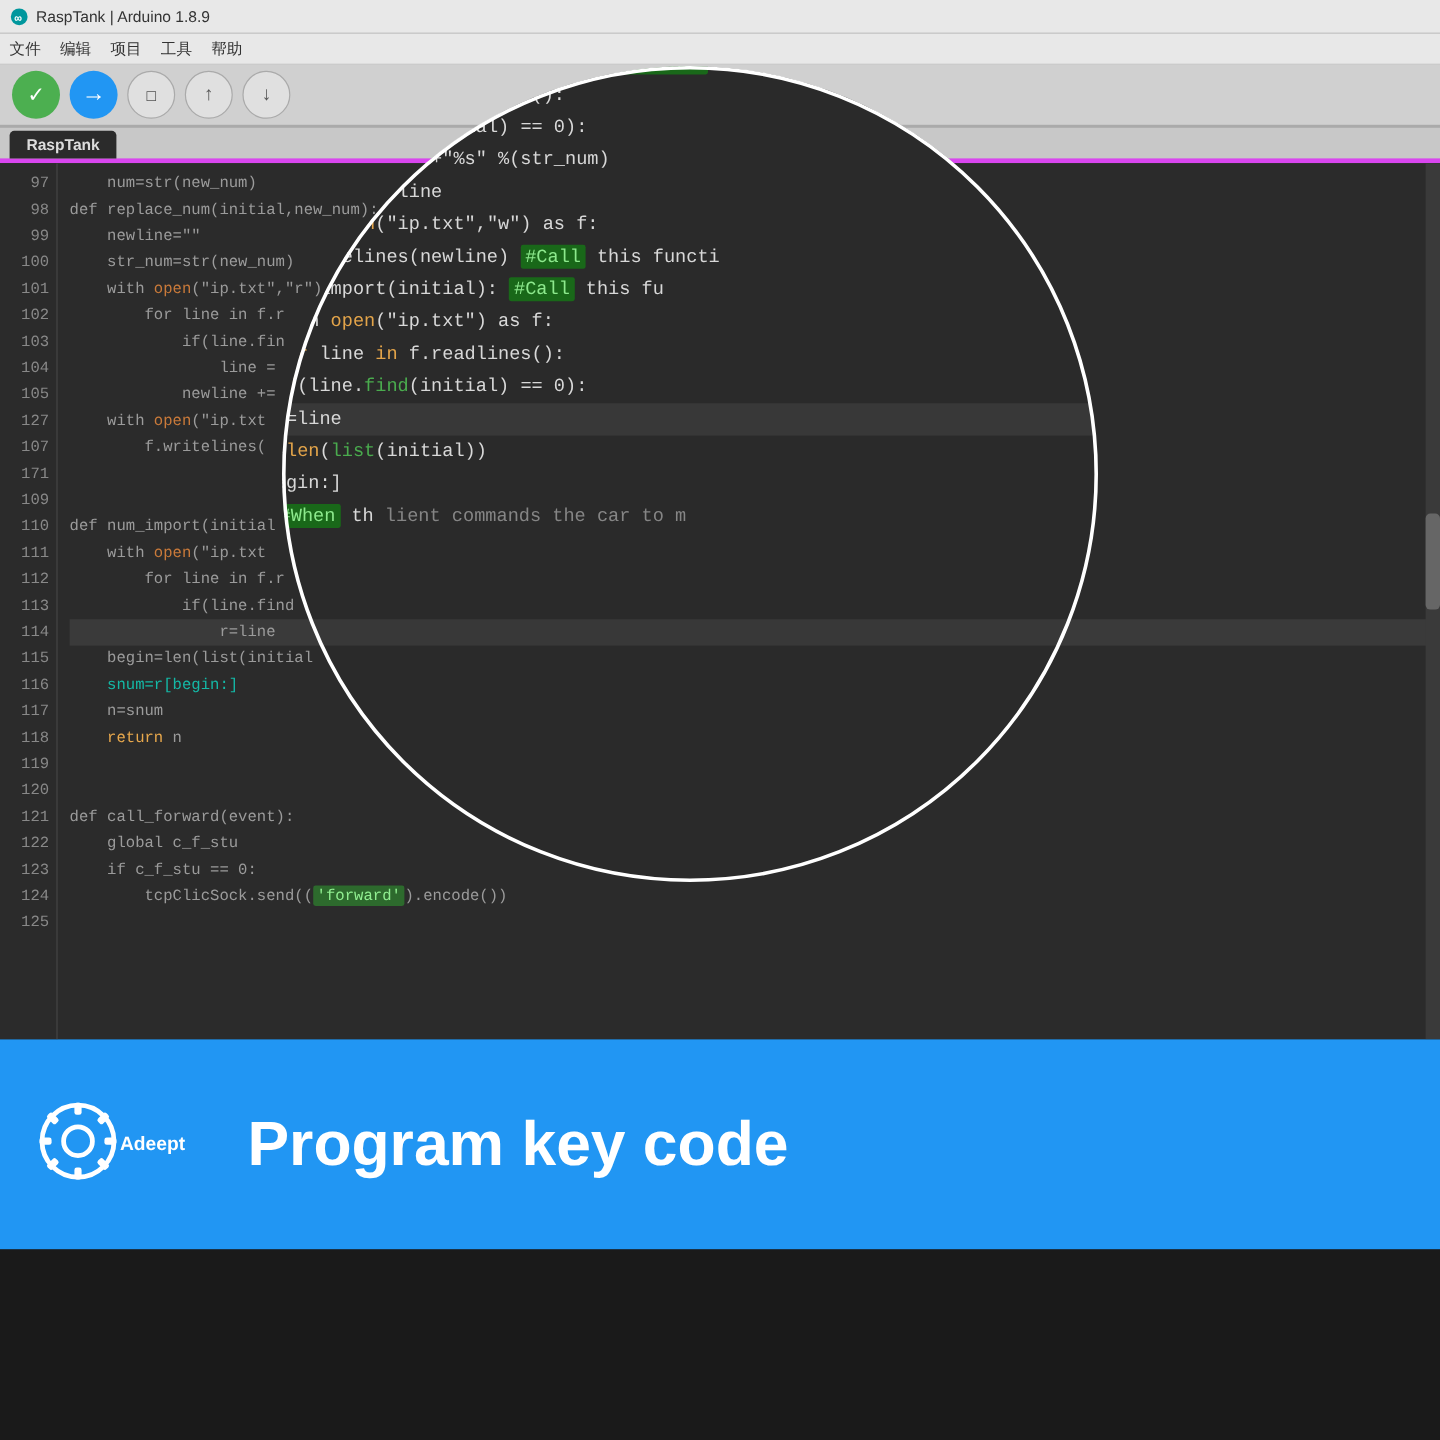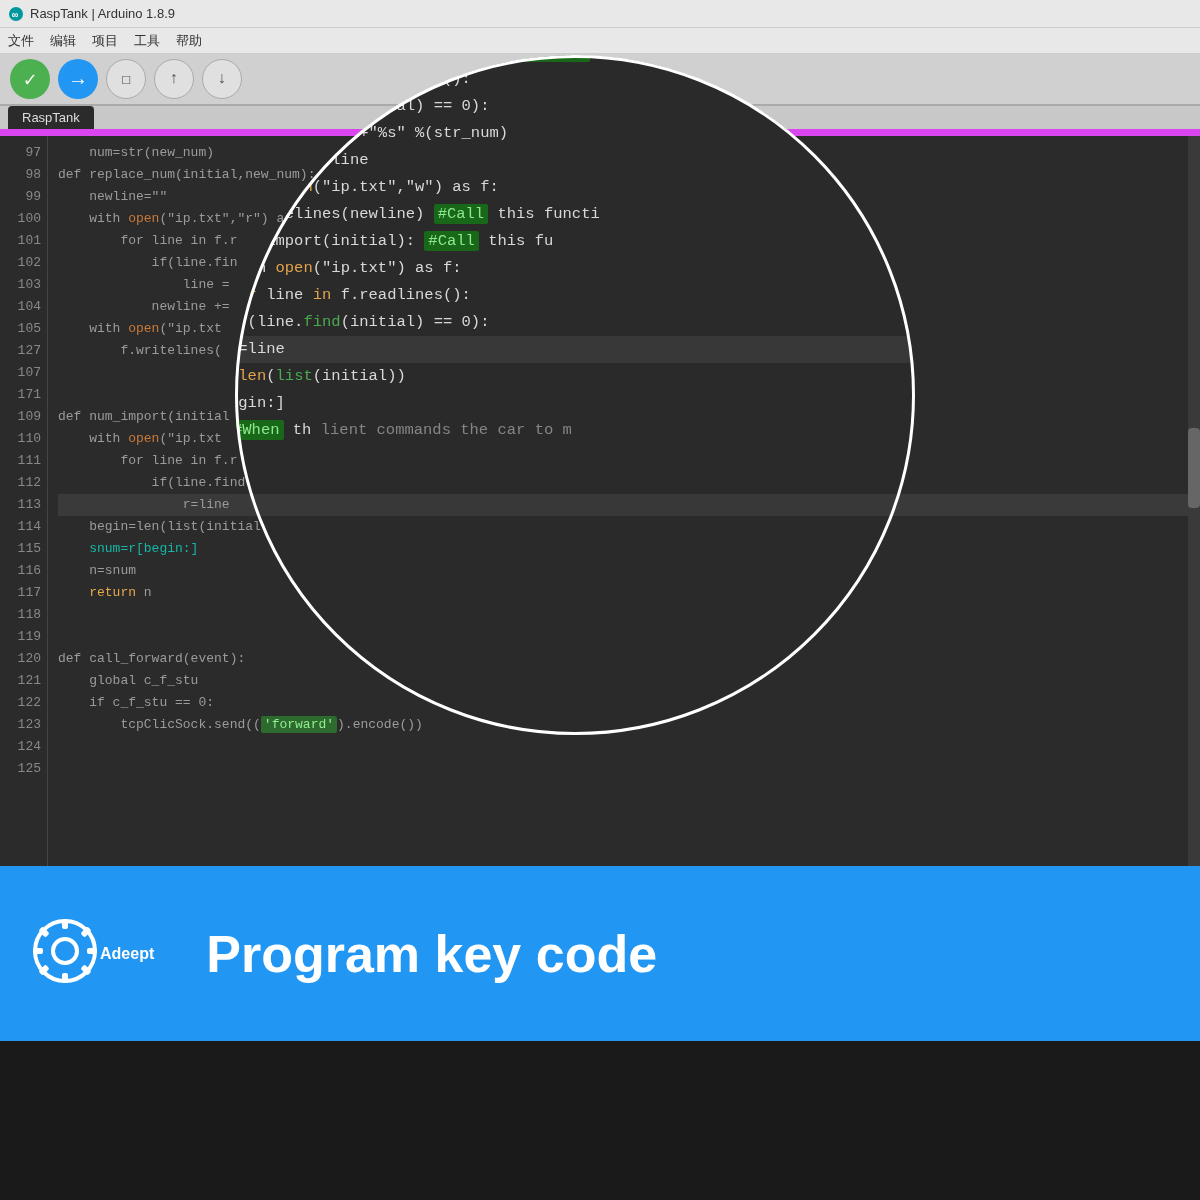--- a/index.html
+++ b/index.html
@@ -72,23 +72,24 @@
     .toolbar-btn.upload { background: #2196F3; color: white; }
     .toolbar-btn.new { background: #e0e0e0; border: 1px solid #aaa; color: #555; font-size: 16px; }
     .toolbar-btn.open { background: #e0e0e0; border: 1px solid #aaa; color: #555; font-size: 16px; }
     .toolbar-btn.save { background: #e0e0e0; border: 1px solid #aaa; color: #555; font-size: 16px; }
 
     
     .tab-bar {
       background: #c8c8c8;
       height: 30px;
       display: flex;
-      align-items: center;
+      align-items: flex-end;
       padding: 0 8px;
-      border-bottom: 7px solid #d946ef;
+      border-bottom: 4px solid #d946ef;
+      font-weight: bold;
     }
     .tab {
       background: #2b2b2b;
       color: #ddd;
       font-family: Arial, sans-serif;
       font-size: 13px;
       padding: 4px 14px;
       border-radius: 4px 4px 0 0;
       cursor: pointer;
     }
@@ -298,20 +299,21 @@
     <div>122</div>
     <div>123</div>
     <div>124</div>
     <div>125</div>
   </div>
 
   <div class="code-content">
     <div class="code-line"><span style="color:#9b9b9b">    num=str(new_num)</span></div>
     <div class="code-line"><span style="color:#9b9b9b">def replace_num(initial,new_num):</span></div>
     <div class="code-line"><span style="color:#9b9b9b">    newline=""</span></div>
+    <div class="code-line"><span style="color:#9b9b9b">    str_num=str(new_num)</span></div>
     <div class="code-line"><span style="color:#9b9b9b">    with </span><span style="color:#ca7a3a">open</span><span style="color:#9b9b9b">("ip.txt","r") as f:</span></div>
     <div class="code-line"><span style="color:#9b9b9b">        for line in f.r</span></div>
     <div class="code-line"><span style="color:#9b9b9b">            if(line.fin</span></div>
     <div class="code-line"><span style="color:#9b9b9b">                line =</span></div>
     <div class="code-line"><span style="color:#9b9b9b">            newline +=</span></div>
     <div class="code-line"><span style="color:#9b9b9b">    with </span><span style="color:#ca7a3a">open</span><span style="color:#9b9b9b">("ip.txt</span></div>
     <div class="code-line"><span style="color:#9b9b9b">        f.writelines(</span></div>
     <div class="code-line"> </div>
     <div class="code-line"> </div>
     <div class="code-line"><span style="color:#9b9b9b">def num_import(initial</span></div>

